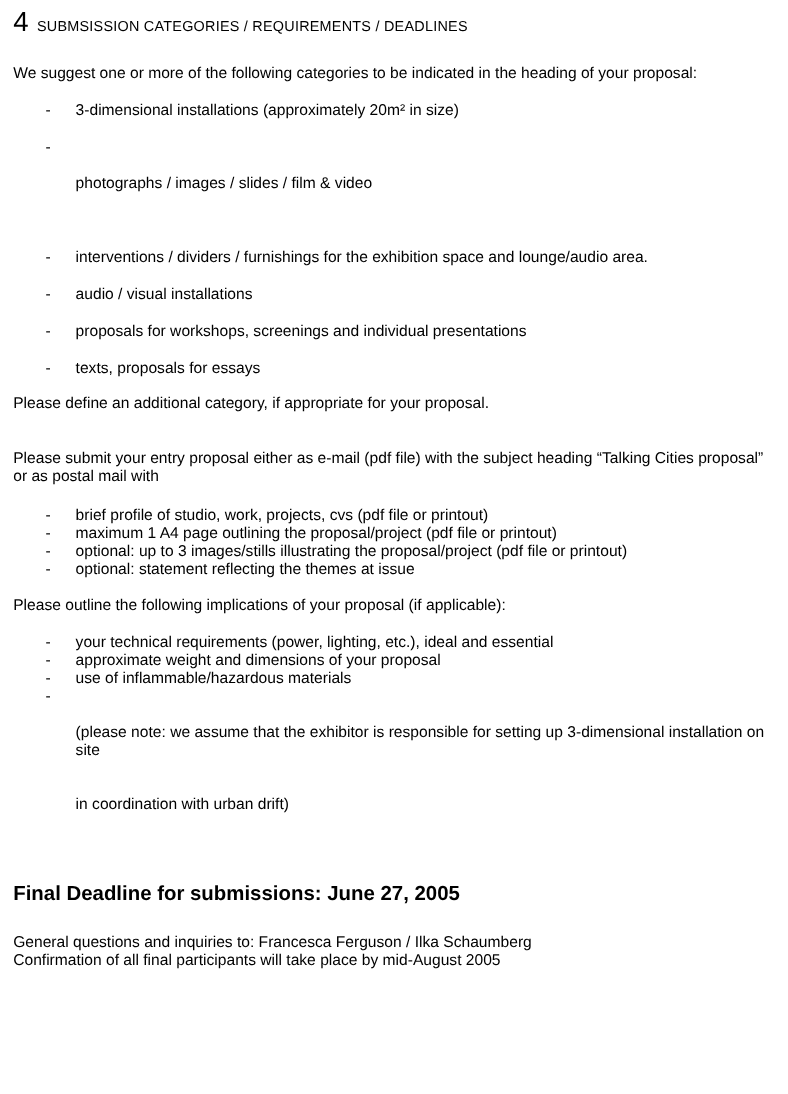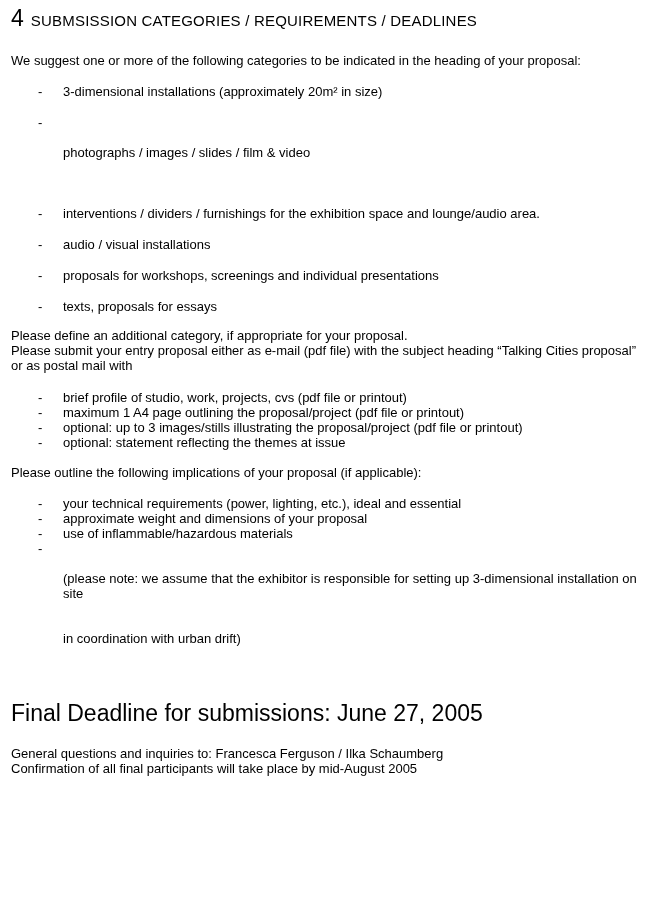--- a/index.html
+++ b/index.html
@@ -9,34 +9,34 @@
     width:657px; height:912px;
     margin:0; background:#ffffff;
     overflow:hidden;
     font-family:"Liberation Sans", sans-serif;
     font-size:13px; line-height:15px;
     color:#000000;
     padding:6px 14px 0 11px;
   }
   .hdr { display:flex; align-items:baseline; margin-bottom:23px; }
   .hdr-num { font-size:23px; line-height:24px; margin-right:7px; font-weight:400; }
-  .hdr-title { font-size:15px; letter-spacing:0.2px; }
+  .hdr-title { font-size:12px; letter-spacing:0.2px; }
   .intro { margin-bottom:16px; }
   .li { display:flex; }
   .li .dash { width:25px; margin-left:27px; flex-shrink:0; }
   .li .btxt { flex:1; white-space:pre-wrap; }
   .cat-list .li { margin-bottom:16px; }
   .cat-list .li:last-child { margin-bottom:14px; }
   .note-italic { font-style:italic; }
-  .define-para { }
+  .define-para { margin-bottom:31px; }
   .submit-para { margin-bottom:17px; }
   .tight-list { margin-bottom:15px; }
   .outline-para { margin-bottom:16px; }
   .impl-list { margin-bottom:27px; }
-  .deadline { font-size:23px; line-height:21px; font-weight:400; margin-bottom:22px; }
+  .deadline { font-size:17px; line-height:21px; font-weight:700; margin-bottom:22px; }
   .closing { margin-bottom:17px; }
 </style>
 </head>
 <body>
 
 <div class="page">
 
   <div class="hdr">
     <span class="hdr-num">4</span>
     <span class="hdr-title">SUBMSISSION CATEGORIES / REQUIREMENTS / DEADLINES</span>

